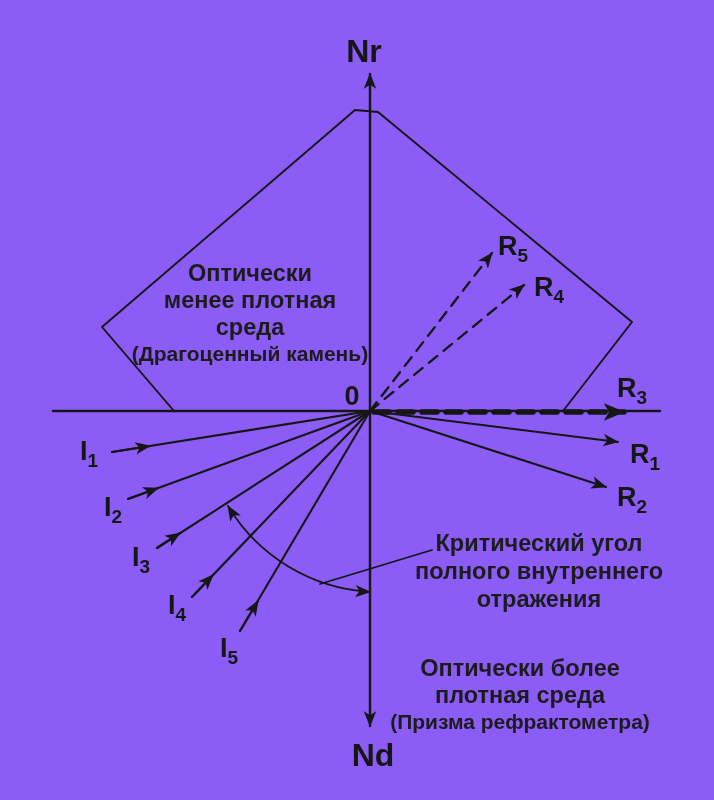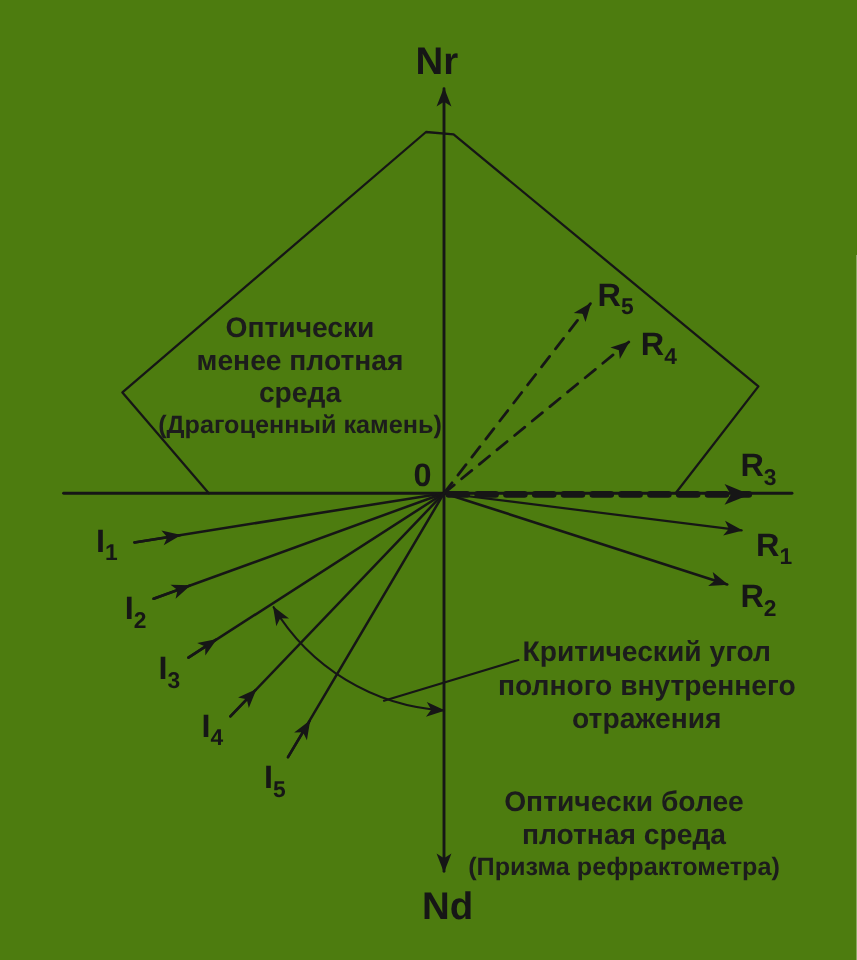--- a/index.html
+++ b/index.html
@@ -4,21 +4,21 @@
 <style>
   html, body {
     margin: 0;
     padding: 0;
     background: #ffffff;
   }
   .figure-wrap {
     position: relative;
     width: 714px;
     height: 800px;
-    background: #4d7c0f;
+    background: #8b5cf6;
     font-family: "Liberation Sans", "DejaVu Sans", sans-serif;
     overflow: hidden;
   }
   svg { display: block; }
   .ink-line {
     stroke: #161616;
     fill: none;
     stroke-linecap: round;
     stroke-linejoin: round;
   }

